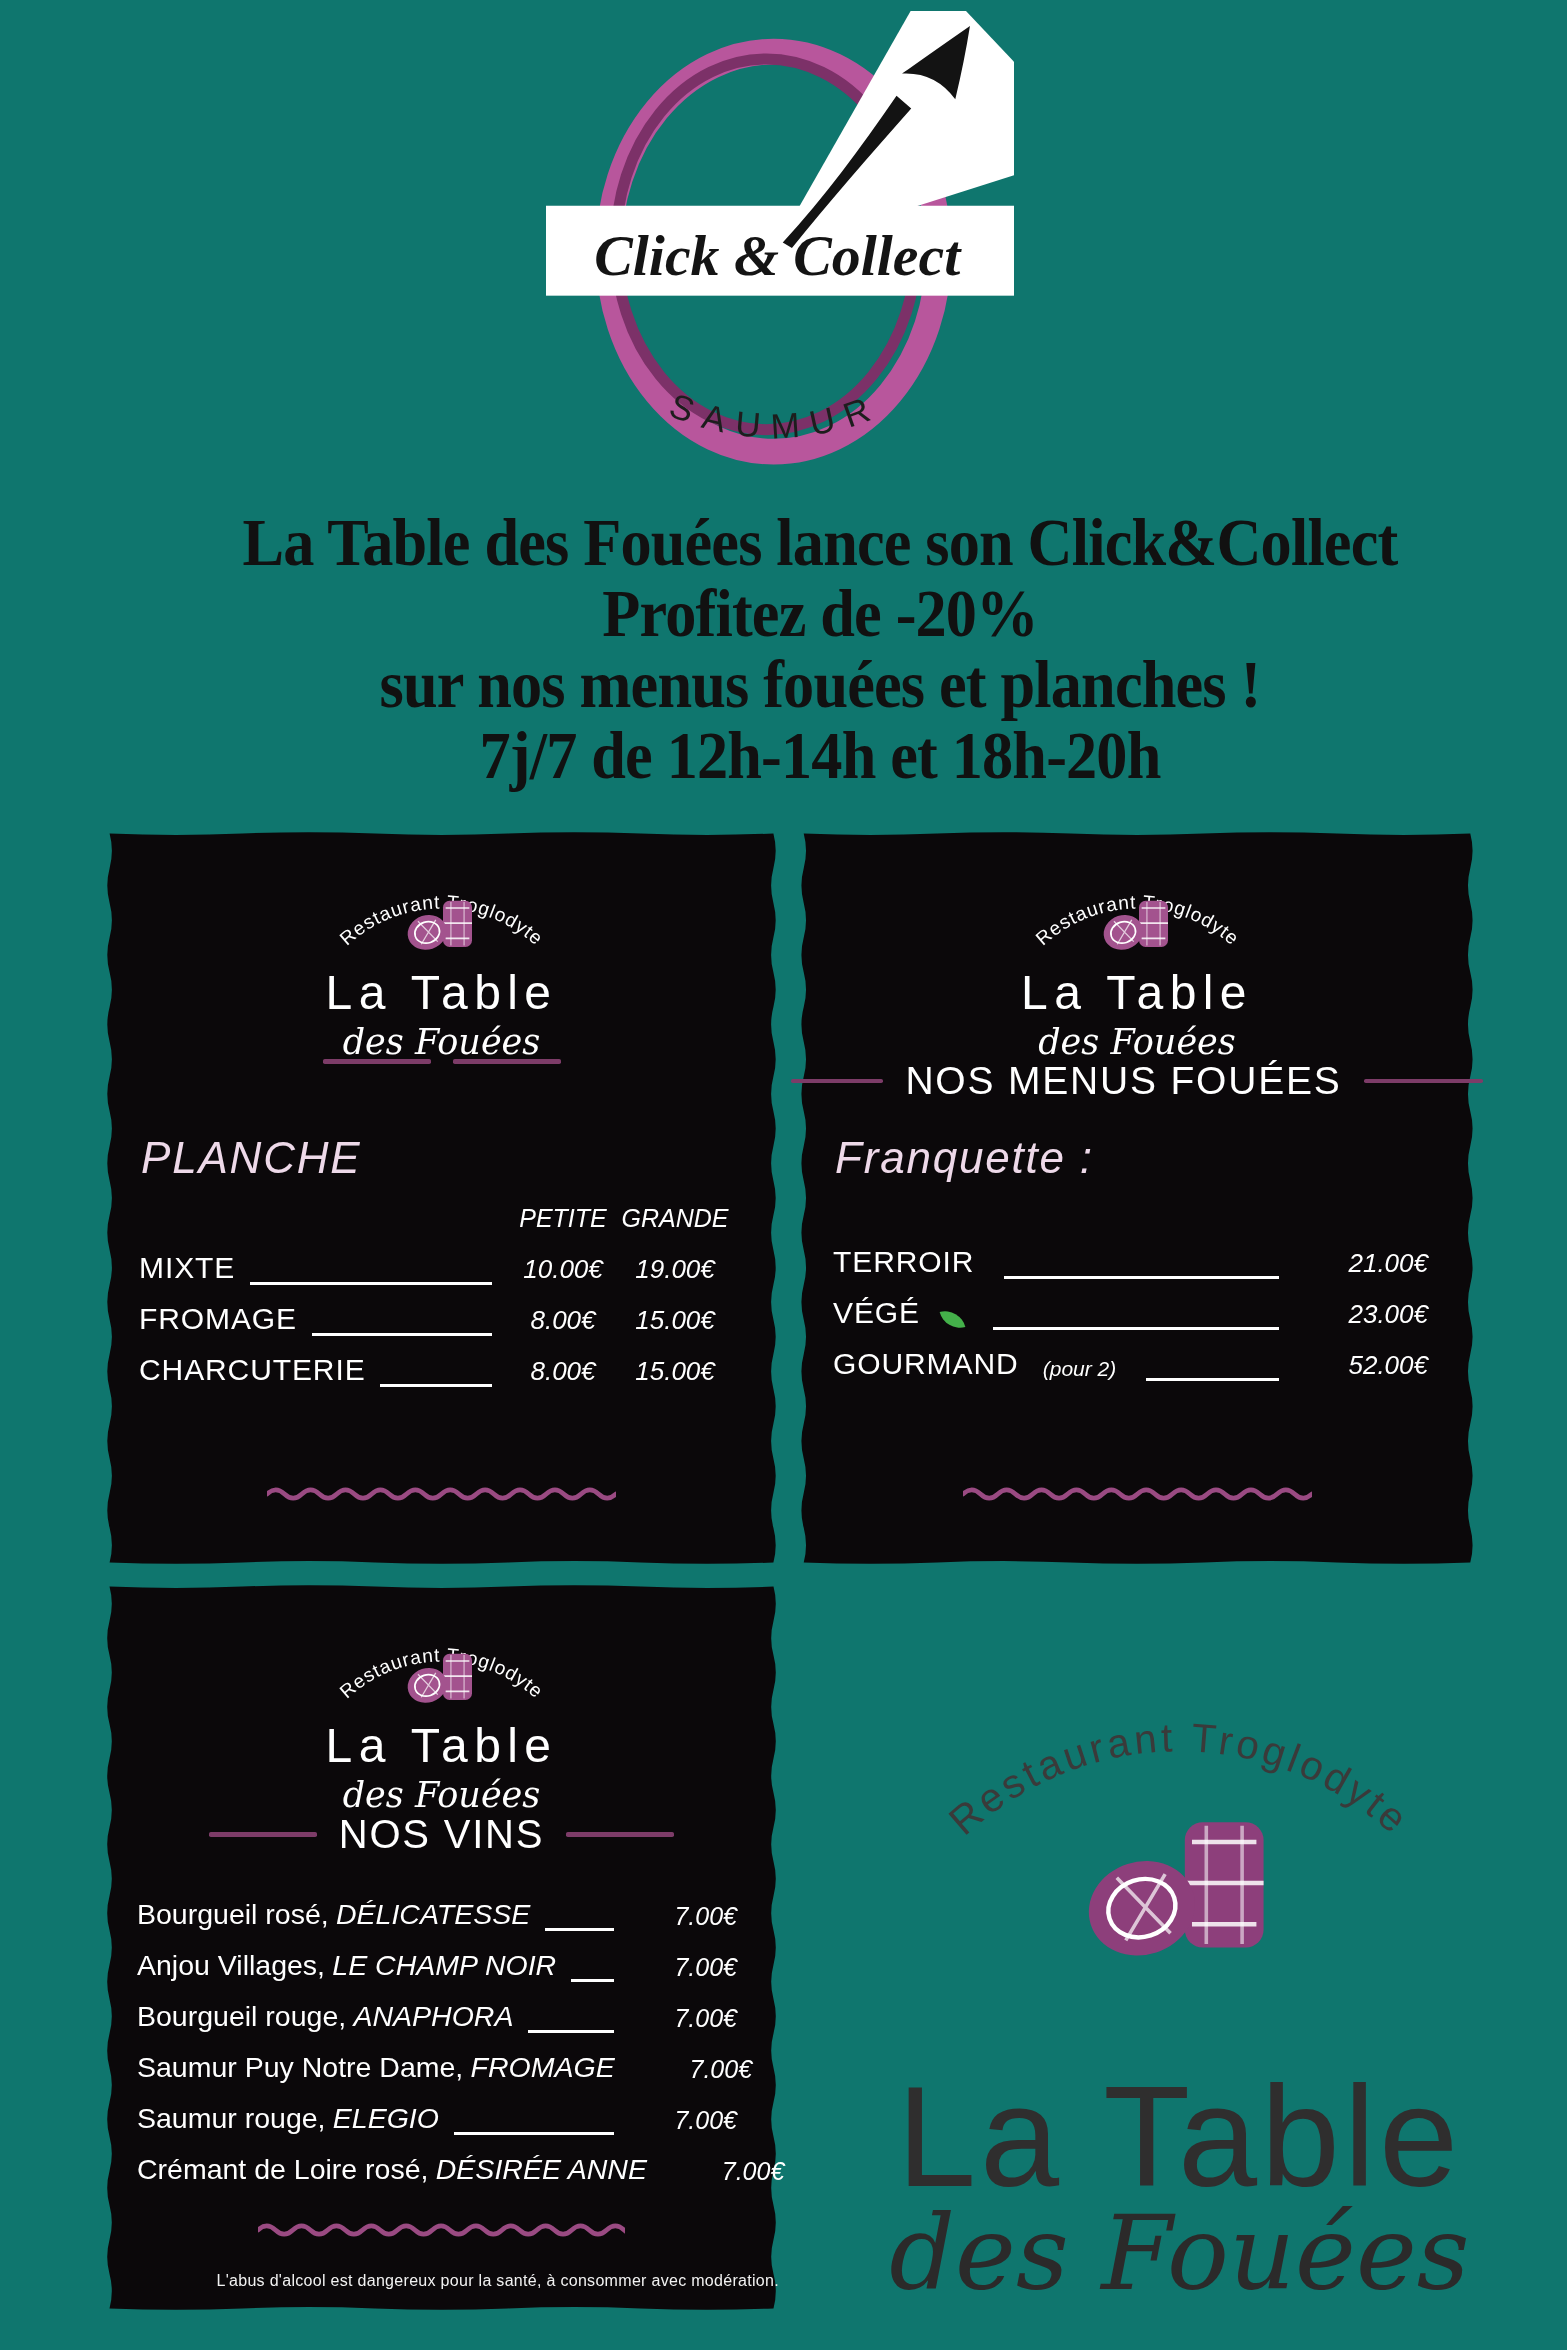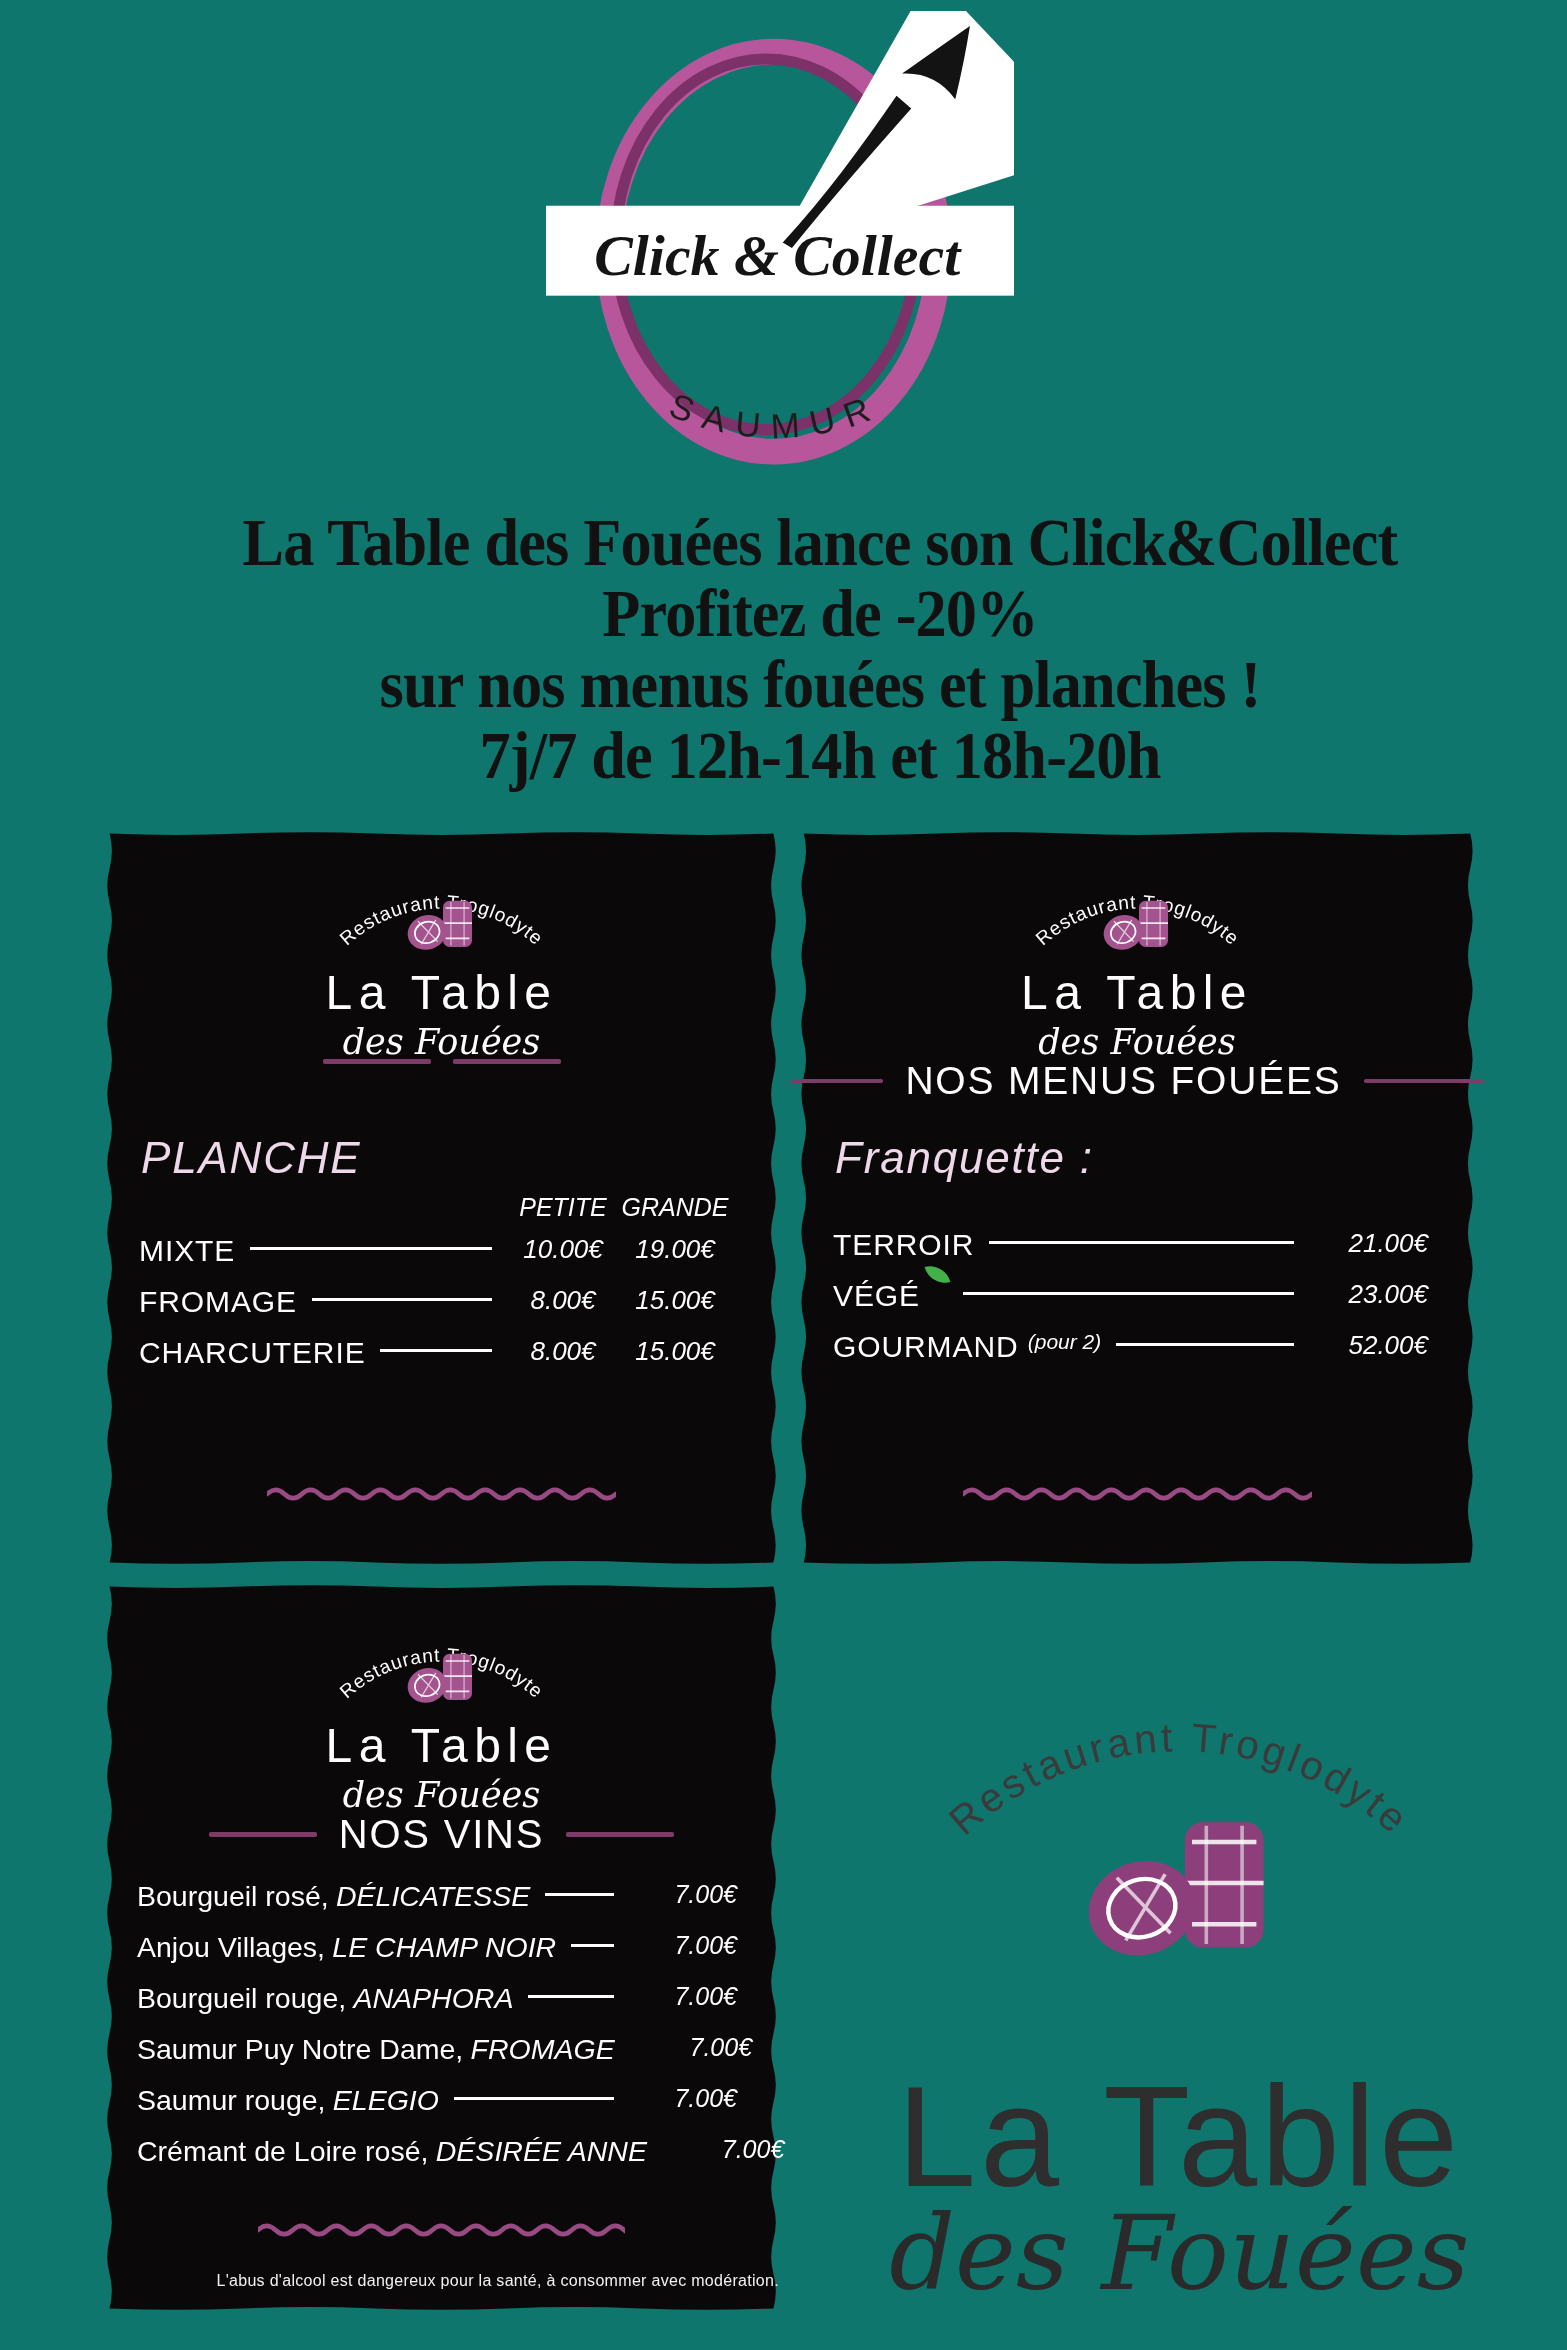--- a/index.html
+++ b/index.html
@@ -18,22 +18,22 @@
   .card-logo { position:absolute; top:22px; left:0; right:0; text-align:center; z-index:1; }
   .brand-name { font-size:48px; letter-spacing:6.4px; margin-top:-7.3px; color:#fff; }
   .brand-script { font-family:"DejaVu Serif", serif; font-style:italic; font-size:35px; margin-top:1.8px; color:#fff; }
   .header { position:absolute; top:231px; left:0; right:0; display:flex; align-items:center;
             justify-content:center; gap:22px; z-index:1; }
   .rule { width:108px; height:4.6px; background:#7d3c68; border-radius:1.8px; flex:none; }
   .htitle { font-size:40px; letter-spacing:1.8px; white-space:nowrap; }
   .subtitle { position:absolute; top:305px; left:37px; font-style:italic; font-size:44px;
               color:#eed9e9; letter-spacing:1.8px; z-index:1; }
   .rows { position:absolute; left:35px; right:48px; z-index:1; }
-  .row { display:flex; align-items:flex-start; height:51px; }
-  .c2rows .row { height:51px; }
+  .row { display:flex; align-items:flex-end; height:51px; }
+  .c2rows .row { height:51px;gap:15px; }
   .rname { font-size:30px; letter-spacing:0.9px; white-space:nowrap; }
   .rline { flex:1; border-top:3.7px solid #ffffff; margin:13px 14.7px 0; }
   .rline.hid { visibility:hidden; }
   .col { flex:none; width:112px; text-align:center; font-style:italic; font-size:26px; }
   .chead { font-size:25px; }
   .p2 { flex:none; width:119px; text-align:right; font-style:italic; font-size:26px; }
   .note { font-style:italic; font-size:21px; margin-left:9.2px; white-space:nowrap; }
   .leaf-icon { flex:none; width:21px; height:21px; background:#44b04a;
                border-radius:0 100% 0 100%; transform:rotate(-15deg); margin:-14.7px 0 0 7.3px; }
   .squiggle { position:absolute; left:0; right:0; display:flex; justify-content:center; z-index:1; }

